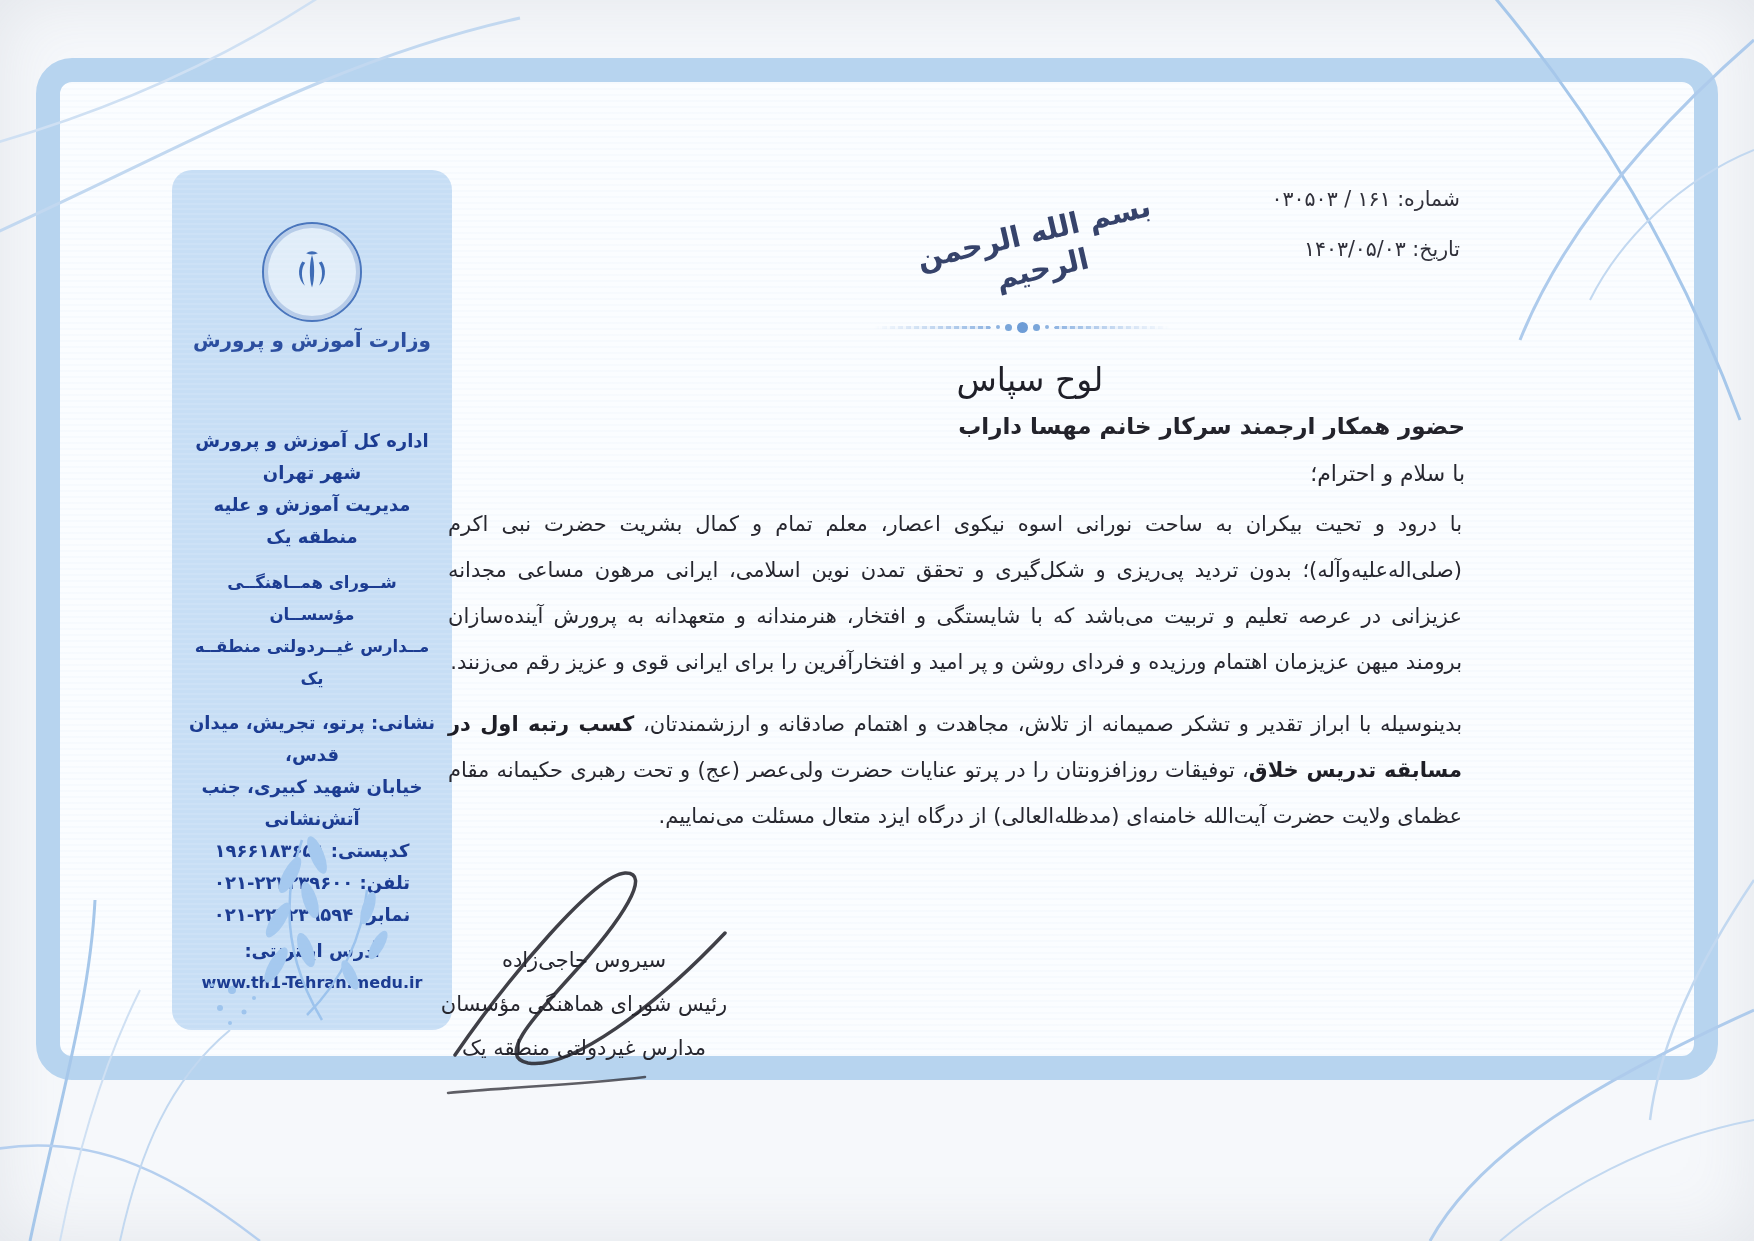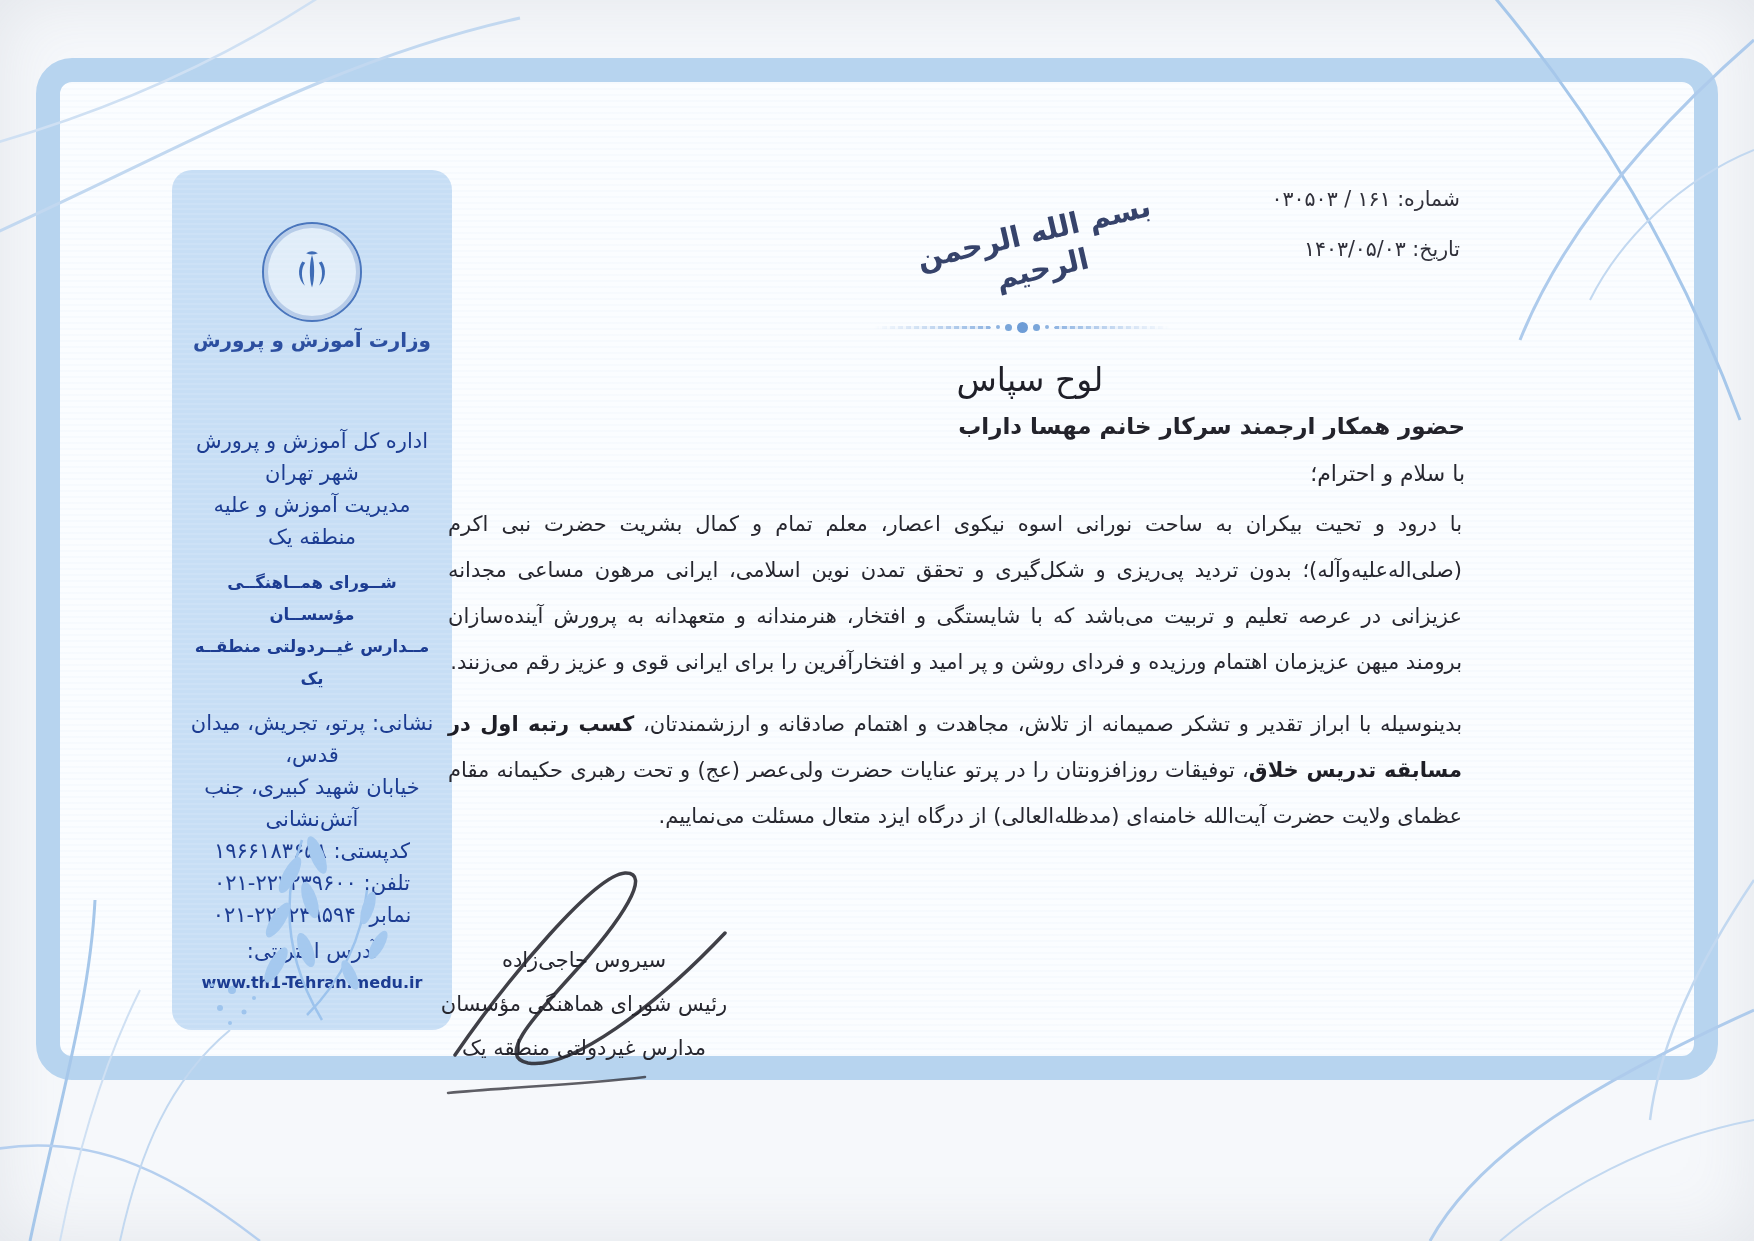--- a/index.html
+++ b/index.html
@@ -34,21 +34,21 @@
     border:2px solid #4a76bd;
     box-shadow:inset 0 0 0 4px rgba(74,118,189,.28);
     display:flex;align-items:center;justify-content:center;background:rgba(255,255,255,.45);
   }
   .ministry-name{
     position:absolute;top:158px;width:100%;text-align:center;
     font-size:20px;font-weight:700;color:#2c4fa0;letter-spacing:1px;
   }
   .sb-text{position:absolute;top:255px;width:100%;}
   .sb-line{
-    line-height:32px;text-align:center;font-size:21px;font-weight:400;padding:0 10px;
+    line-height:32px;text-align:center;font-size:18px;font-weight:700;padding:0 10px;
   }
   .sb-line.council{font-size:16.5px;font-weight:800;margin-top:0;}
   .sb-line.first-council{margin-top:14px;}
   .sb-line.first-addr{margin-top:12px;}
   .sb-line.web-label{margin-top:4px;}
   .sb-line.website{direction:ltr;font-size:16px;font-weight:800;}
   .leaves{position:absolute;left:0;bottom:0;pointer-events:none;}
   
   .content{position:absolute;inset:0;z-index:5;color:#26262e;}
   .ref-block{

